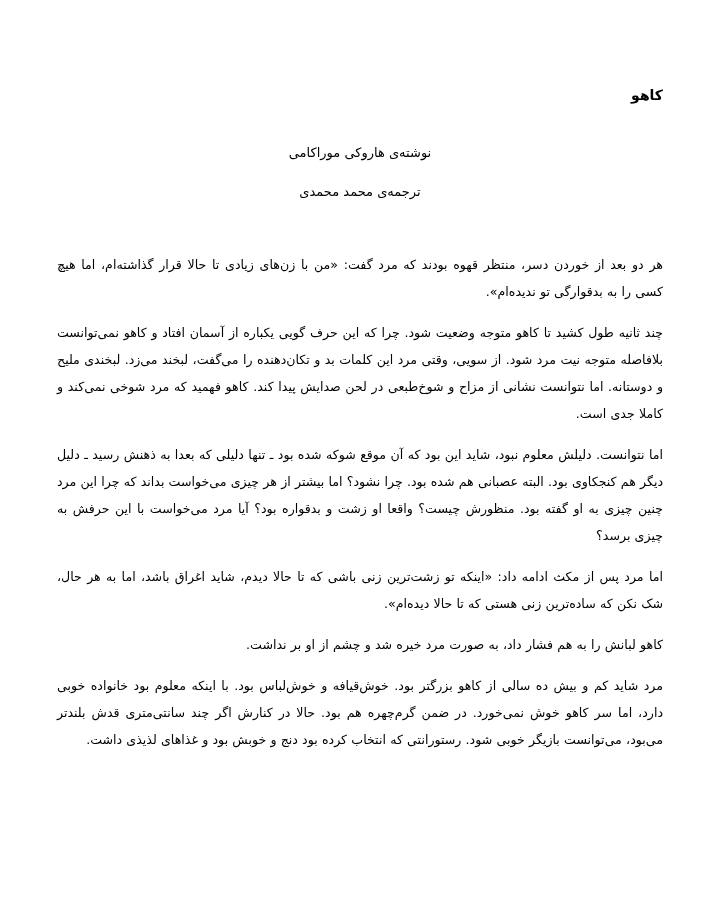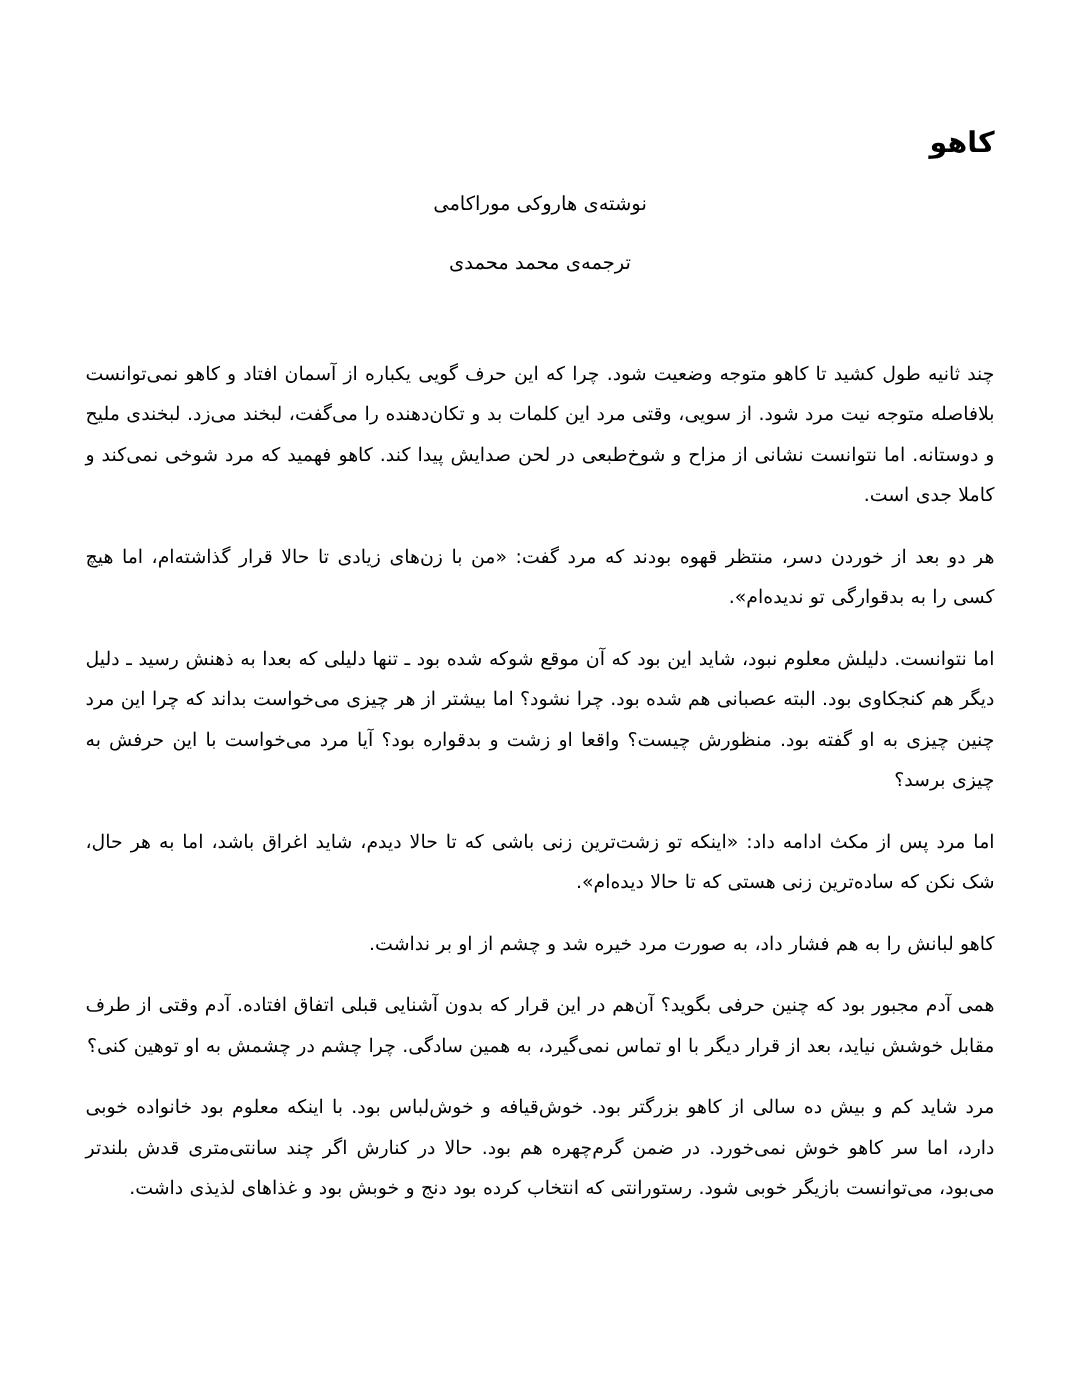--- a/index.html
+++ b/index.html
@@ -29,24 +29,24 @@
     position: absolute;
     top: 82px;
     right: 57px;
     left: 57px;
     width: 606px;
     direction: rtl;
     text-align: right;
   }
 
   .doc-title {
-    font-size: 19px;
+    font-size: 14px;
     font-weight: bold;
     line-height: 27px;
-    margin: 0 0 14px 0;
+    margin: 0 0 30px 0;
     text-align: right;
     letter-spacing: 0;
   }
 
   .byline {
     font-size: 13px;
     font-weight: normal;
     line-height: 27px;
     margin: 0 0 12px 0;
     text-align: center;
@@ -81,23 +81,22 @@
 <div class="page">
   <div class="content">
 
     <h1 class="doc-title">کاهو</h1>
 
     <p class="byline author">نوشته‌ی هاروکی موراکامی</p>
 
     <p class="byline translator">ترجمه‌ی محمد محمدی</p>
 
     <div class="body-block">
+      <p class="para">هر دو بعد از خوردن دسر، منتظر قهوه بودند که مرد گفت: «من با زن‌های زیادی تا حالا قرار گذاشته‌ام، اما هیچ کسی را به بدقوارگی تو ندیده‌ام».</p>
       <p class="para">چند ثانیه طول کشید تا کاهو متوجه وضعیت شود. چرا که این حرف گویی یکباره از آسمان افتاد و کاهو نمی‌توانست بلافاصله متوجه نیت مرد شود. از سویی، وقتی مرد این کلمات بد و تکان‌دهنده را می‌گفت، لبخند می‌زد. لبخندی ملیح و دوستانه. اما نتوانست نشانی از مزاح و شوخ‌طبعی در لحن صدایش پیدا کند. کاهو فهمید که مرد شوخی نمی‌کند و کاملا جدی است.</p>
-      <p class="para">هر دو بعد از خوردن دسر، منتظر قهوه بودند که مرد گفت: «من با زن‌های زیادی تا حالا قرار گذاشته‌ام، اما هیچ کسی را به بدقوارگی تو ندیده‌ام».</p>
       <p class="para">اما نتوانست. دلیلش معلوم نبود، شاید این بود که آن موقع شوکه شده بود ـ تنها دلیلی که بعدا به ذهنش رسید ـ دلیل دیگر هم کنجکاوی بود. البته عصبانی هم شده بود. چرا نشود؟ اما بیشتر از هر چیزی می‌خواست بداند که چرا این مرد چنین چیزی به او گفته بود. منظورش چیست؟ واقعا او زشت و بدقواره بود؟ آیا مرد می‌خواست با این حرفش به چیزی برسد؟</p>
       <p class="para">اما مرد پس از مکث ادامه داد: «اینکه تو زشت‌ترین زنی باشی که تا حالا دیدم، شاید اغراق باشد، اما به هر حال، شک نکن که ساده‌ترین زنی هستی که تا حالا دیده‌ام».</p>
       <p class="para">کاهو لبانش را به هم فشار داد، به صورت مرد خیره شد و چشم از او بر نداشت.</p>
-      <p class="para">همی آدم مجبور بود که چنین حرفی بگوید؟ آن‌هم در این قرار که بدون آشنایی قبلی اتفاق افتاده. آدم وقتی از طرف مقابل خوشش نیاید، بعد از قرار دیگر با او تماس نمی‌گیرد، به همین سادگی. چرا چشم در چشمش به او توهین کنی؟</p>
       <p class="para">مرد شاید کم و بیش ده سالی از کاهو بزرگتر بود. خوش‌قیافه و خوش‌لباس بود. با اینکه معلوم بود خانواده خوبی دارد، اما سر کاهو خوش نمی‌خورد. در ضمن گرم‌چهره هم بود. حالا در کنارش اگر چند سانتی‌متری قدش بلندتر می‌بود، می‌توانست بازیگر خوبی شود. رستورانتی که انتخاب کرده بود دنج و خوبش بود و غذاهای لذیذی داشت.</p>
     </div>
 
   </div>
 </div>
 
 </body></html>

